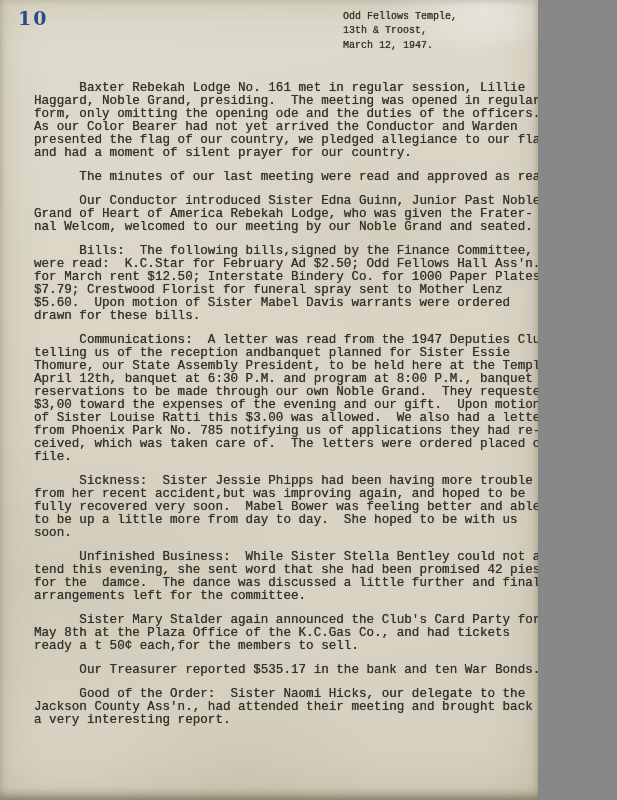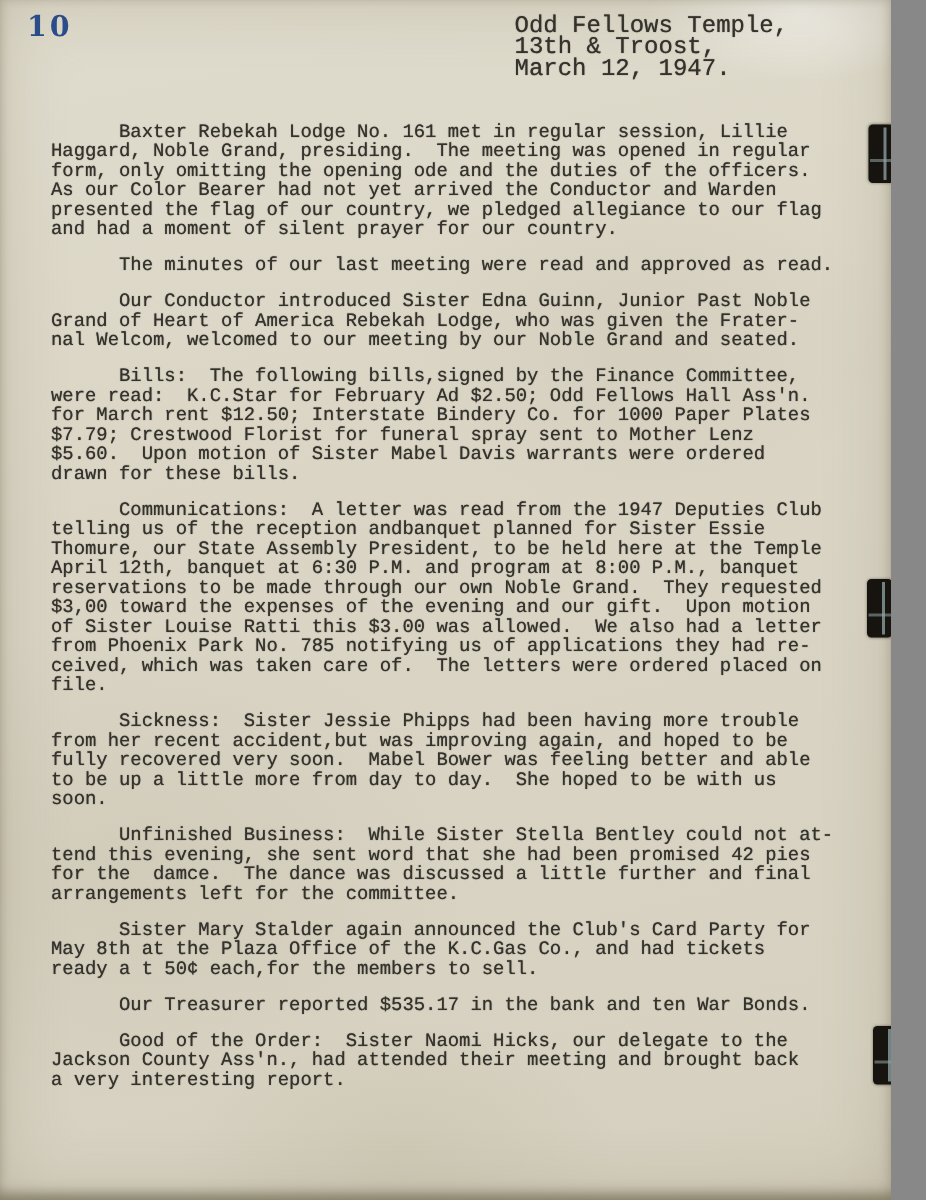--- a/index.html
+++ b/index.html
@@ -3,21 +3,21 @@
 <meta charset="utf-8">
 <style>
   html, body {
     margin: 0;
     padding: 0;
     background: #888;
     font-family: "Liberation Mono", "DejaVu Sans Mono", monospace;
   }
   .page {
     position: relative;
-    width: 594px;
+    width: 538px;
     height: 800px;
     overflow: hidden;
     background:
       radial-gradient(160px 70px at 90% 1%, rgba(255,255,255,0.55), rgba(255,255,255,0) 65%),
       radial-gradient(240px 160px at 72% 28%, rgba(150,140,110,0.10), rgba(0,0,0,0) 70%),
       radial-gradient(320px 220px at 14% 72%, rgba(150,140,110,0.10), rgba(0,0,0,0) 72%),
       radial-gradient(200px 120px at 45% 96%, rgba(150,140,110,0.12), rgba(0,0,0,0) 75%),
       linear-gradient(168deg, #e0dccd 0%, #dad5c5 40%, #d6d1c0 90%, #d3cdbb 100%);
     box-shadow:
       inset 0 -9px 8px -4px rgba(100,92,68,0.55),
@@ -33,21 +33,21 @@
     font-size: 19px;
     font-weight: bold;
     letter-spacing: 2px;
     color: #2a4c88;
   }
   .header-block {
     position: absolute;
     left: 343px;
     top: 10px;
     white-space: pre;
-    font-size: 16px;
+    font-size: 10px;
     line-height: 14.4px;
     color: #34322c;
     text-shadow: 0 0 0.7px rgba(52,48,40,0.85);
   }
   .doc-body {
     position: absolute;
     left: 34px;
     top: 82px;
     width: 545px;
     font-size: 12.6px;

